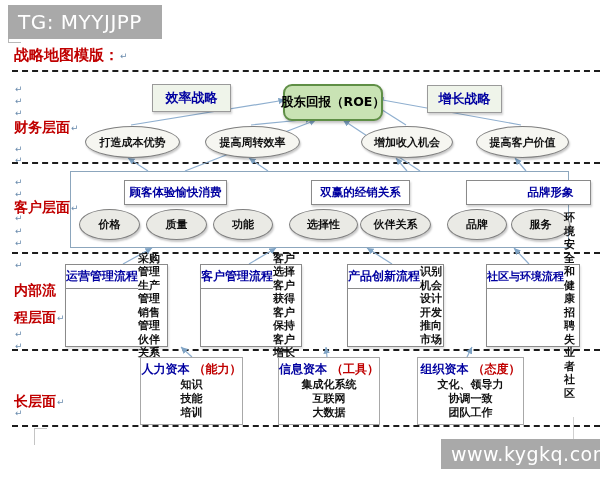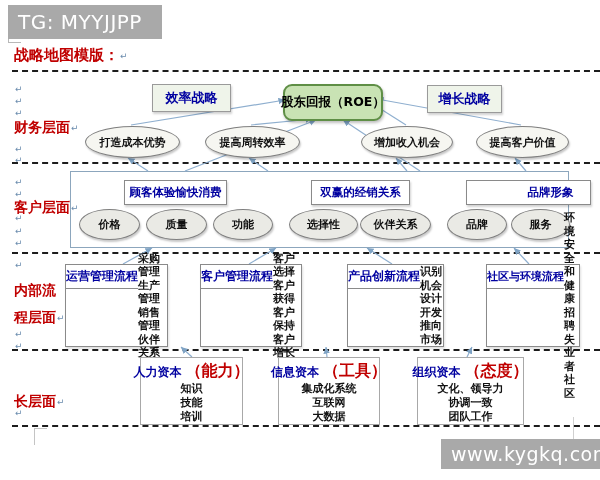--- a/index.html
+++ b/index.html
@@ -26,21 +26,21 @@
          box-shadow:1px 2px 2px rgba(0,0,0,0.18);white-space:nowrap;}
   .pbox{position:absolute;background:#ffffff;border:1px solid #8a8a8a;z-index:4;display:flex;
         flex-direction:row;box-shadow:1px 2px 2px rgba(0,0,0,0.12);}
   .pbox .ph{height:23px;border-bottom:1px solid #8a8a8a;color:#0000a0;font-weight:bold;font-size:12px;
         display:flex;align-items:center;justify-content:center;white-space:nowrap;}
   .pbox .pi{flex:1;display:flex;flex-direction:column;justify-content:center;align-items:center;
         font-size:11px;font-weight:bold;color:#111;line-height:13.5px;}
   .lbox{position:absolute;background:#ffffff;border:1px solid #a8a8a8;z-index:4;display:flex;
         flex-direction:column;align-items:center;padding-top:3px;}
   .lbox .lh{font-size:12px;font-weight:bold;color:#0000a0;white-space:nowrap;}
-  .lbox .lh .tag{color:#c00000;font-size:16px;text-align:center;}
+  .lbox .lh .tag{color:#c00000;font-size:12px;text-align:center;}
   .lbox .li{font-size:11px;font-weight:bold;color:#111;line-height:14px;text-align:center;}
   .pm{color:#6b8cae;font-size:9px;font-weight:normal;vertical-align:middle;margin-left:1px;}
   .pmcol{position:absolute;left:15px;color:#6b8cae;font-size:9px;z-index:2;}
   svg.arrows{position:absolute;left:0;top:0;z-index:3;pointer-events:none;}
   .corner{position:absolute;z-index:1;}
 </style>
 </head>
 <body>
 
 <div class="page">

